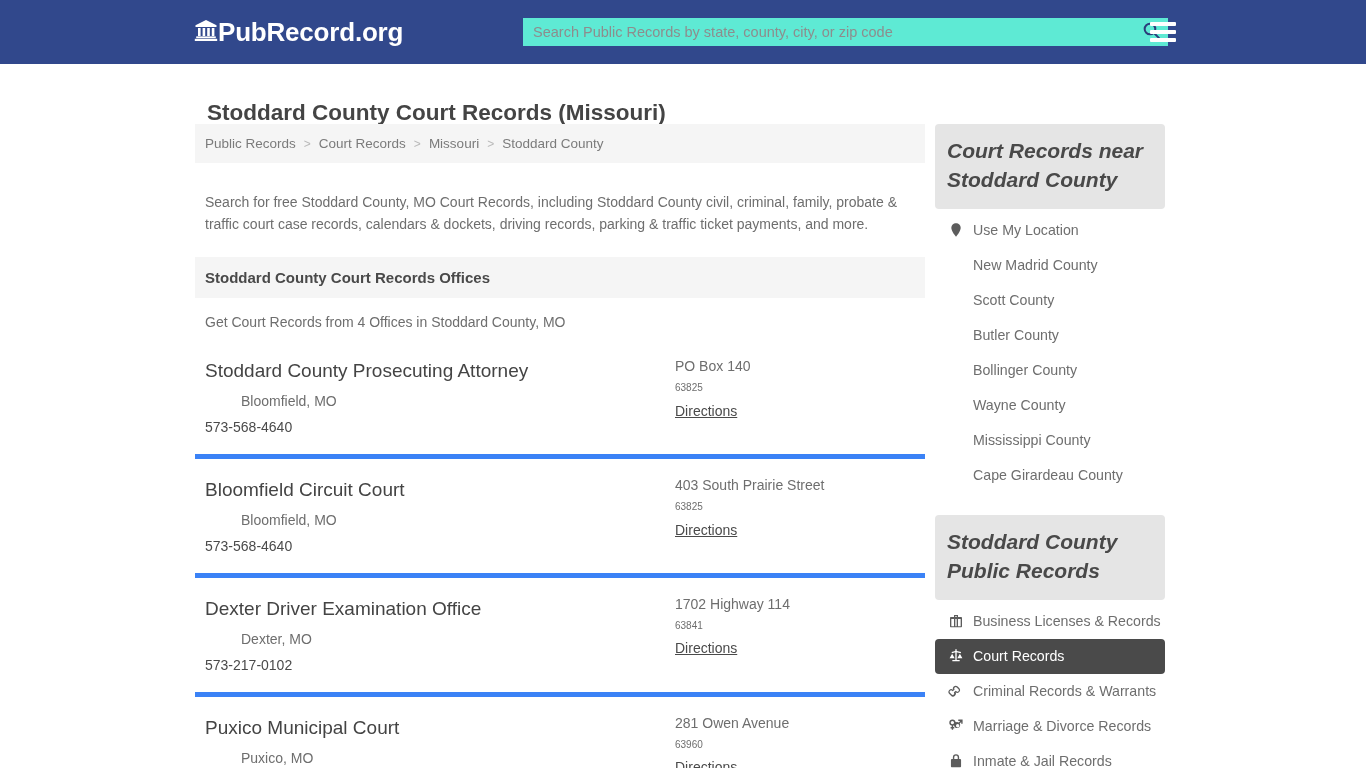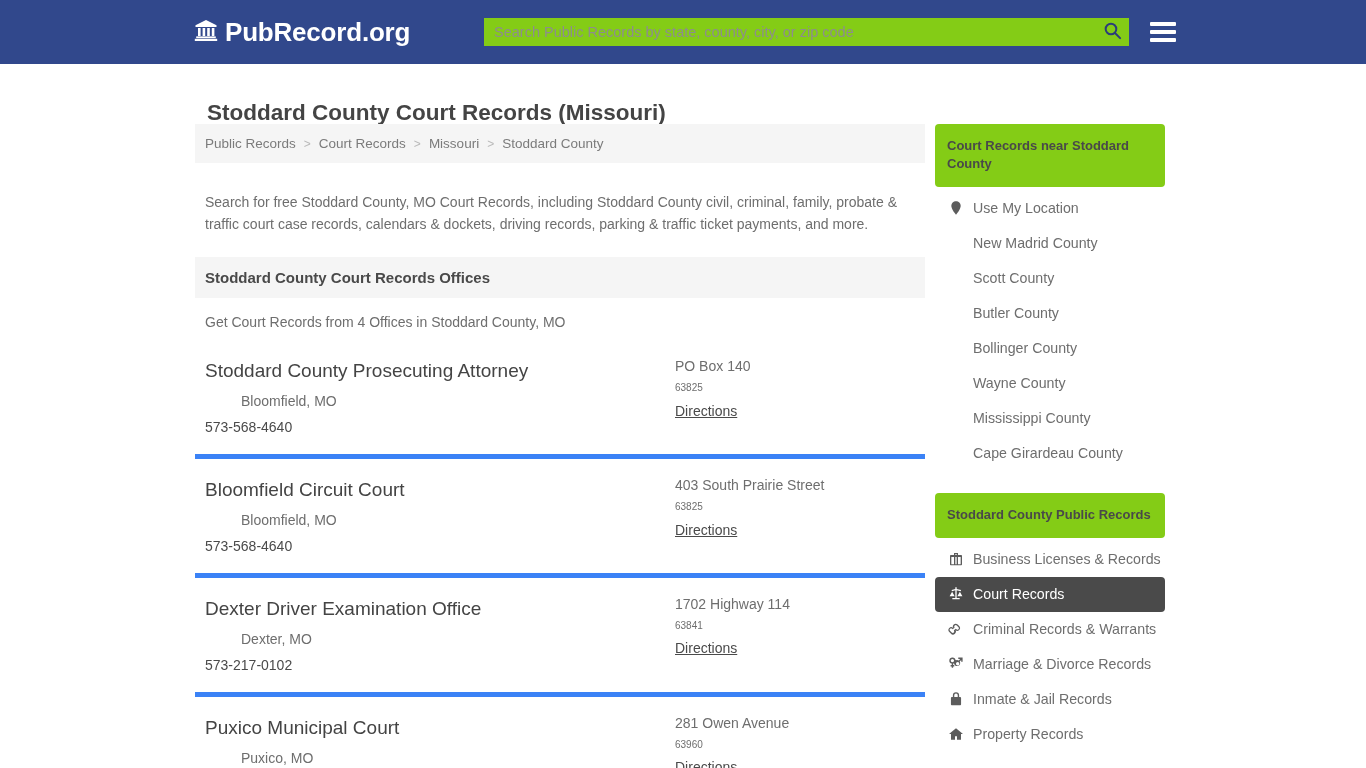--- a/index.html
+++ b/index.html
@@ -16,40 +16,39 @@
   .site-header {
     height: 64px;
     background: #31488c;
     display: flex;
     align-items: center;
     position: relative;
   }
   .brand {
     display: flex;
     align-items: center;
-    gap: 7px;
     margin-left: 194px;
     text-decoration: none;
     user-select: none;
   }
   .brand-icon { display: block; }
   .brand-text {
     color: #ffffff;
     font-size: 26px;
     font-weight: bold;
     letter-spacing: -0.2px;
     white-space: nowrap;
   }
   .search-wrap {
     position: absolute;
-    left: 484px;
+    left: 523px;
     top: 18px;
     width: 645px;
     height: 28px;
-    background: #84cc16;
+    background: #5eead4;
     display: flex;
     align-items: center;
   }
   .search-input {
     flex: 1;
     height: 100%;
     border: none;
     outline: none;
     padding: 0 10px;
     font-family: "Liberation Sans", sans-serif;
@@ -198,27 +197,28 @@
     font-size: 14px;
     color: #4a4a4a;
     text-decoration: underline;
     line-height: 1.86;
     display: inline-block;
     cursor: pointer;
   }
 
   
   .side-panel-head {
-    background: #84cc16;
+    background: #e5e5e5;
     border-radius: 4px;
     padding: 13px 12px 14px 12px;
-    font-size: 13px;
+    font-size: 21px;
     font-weight: bold;
     color: #494949;
     line-height: 1.38;
+    font-style: italic;
   }
   .side-list { margin-top: 4px; }
   .side-item {
     display: flex;
     align-items: center;
     gap: 9px;
     padding: 9px 12px;
     font-size: 14.2px;
     color: #6e6e6e;
     text-decoration: none;

